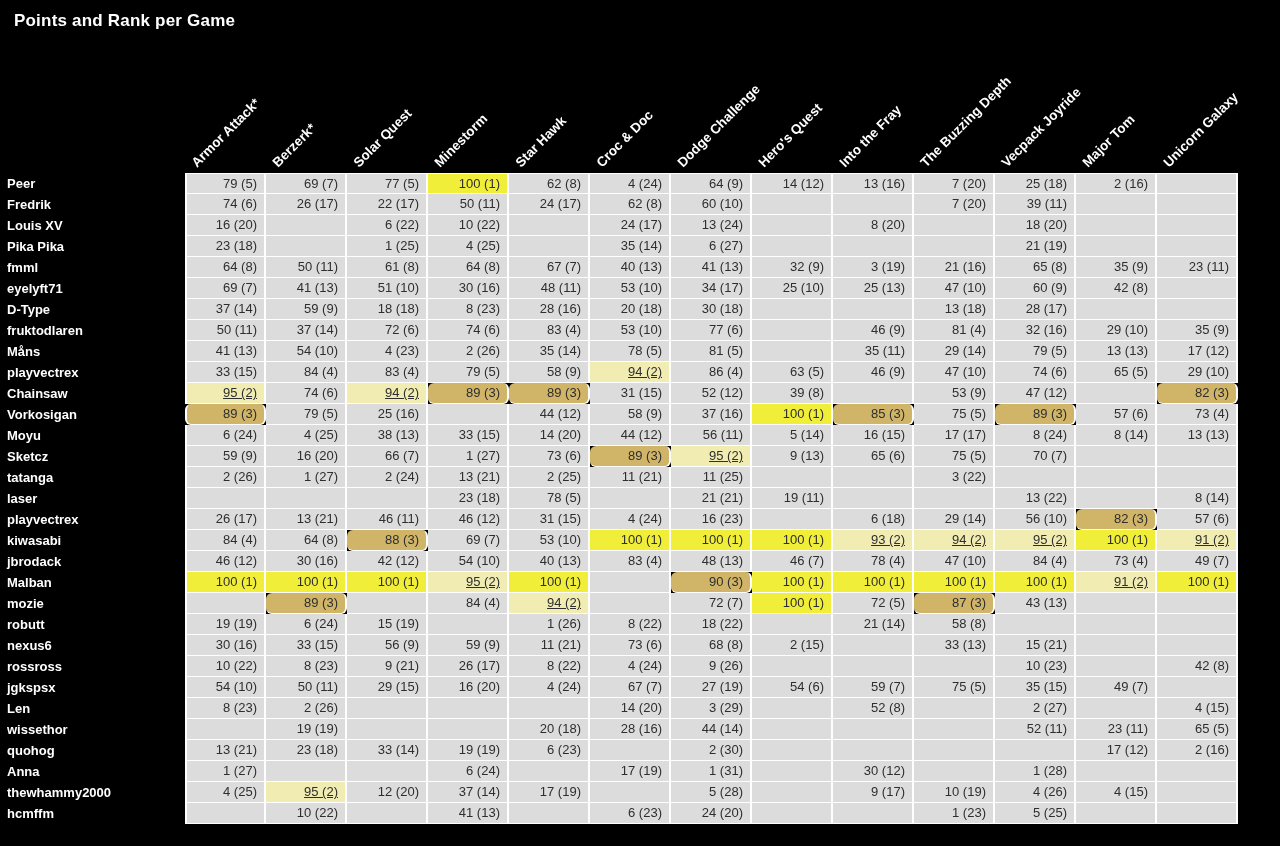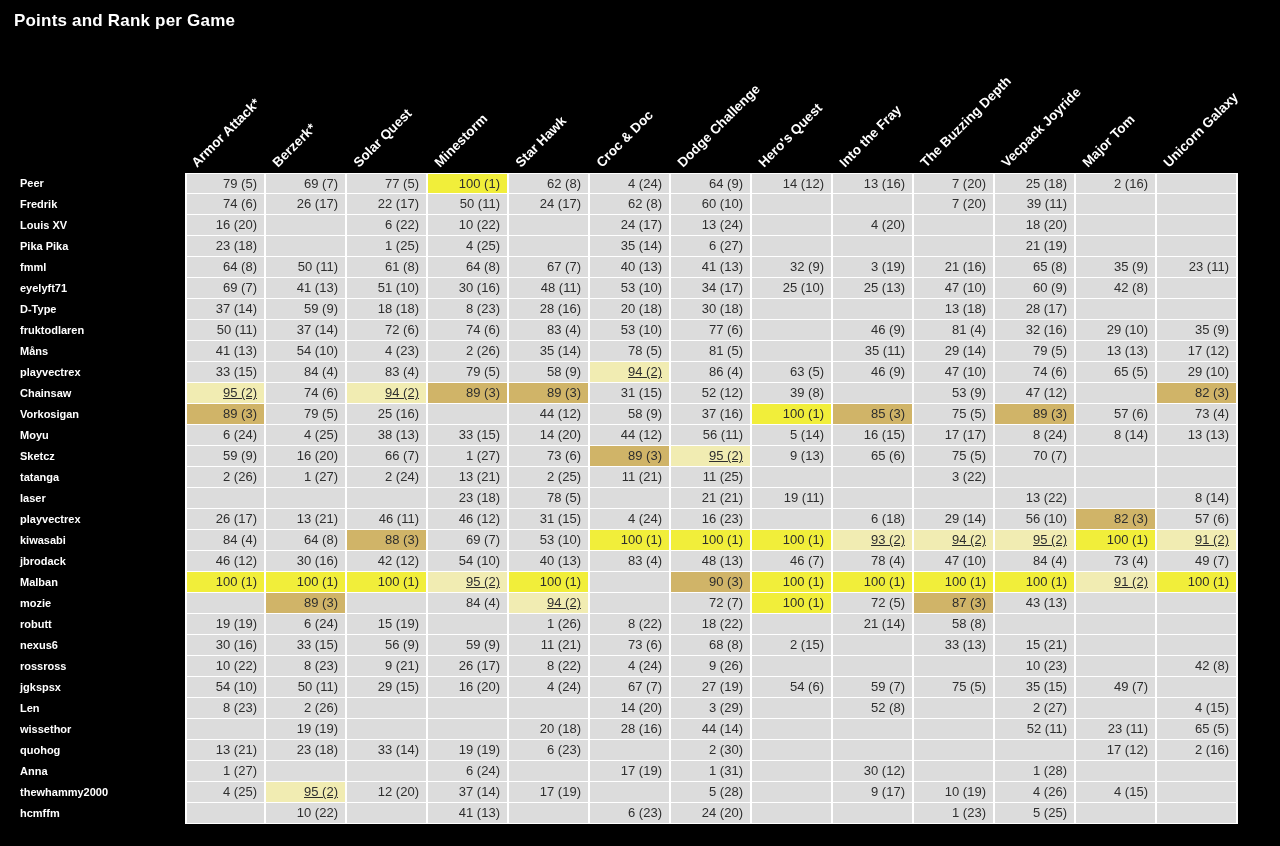--- a/index.html
+++ b/index.html
@@ -15,37 +15,37 @@
   .headers{position:absolute;left:0;top:0;width:1280px;height:173px;}
   .hdr{
     position:absolute;bottom:3px;
     color:var(--labeltext,#fff);font-weight:bold;font-size:13.5px;
     transform:rotate(-45deg);transform-origin:0 100%;
     white-space:nowrap;
   }
   .tbl{position:absolute;left:0;top:173px;}
   .row{display:grid;grid-template-columns:185px repeat(13,81px);height:21px;}
   .pname{
-    color:var(--labeltext,#fff);font-weight:bold;font-size:11px;
-    line-height:21px;padding-left:20px;white-space:nowrap;overflow:hidden;
+    color:var(--labeltext,#fff);font-weight:bold;font-size:13px;
+    line-height:21px;padding-left:7px;white-space:nowrap;overflow:hidden;
   }
   .cell{
     box-sizing:border-box;height:21px;
     background:var(--cell,#dcdcdc);
     border-right:2px solid var(--grid,#fff);
     border-bottom:1px solid var(--grid,#fff);
     font-size:13px;line-height:19px;text-align:right;padding-right:7px;
     color:var(--celltext,#2e2e2e);
     white-space:nowrap;
   }
   .cell.c0{border-left:2px solid var(--grid,#fff);}
   .row.first .cell{border-top:1px solid var(--grid,#fff);}
   .cell.r1{background:var(--r1,#f1ee3a);text-align:right;}
   .cell.r2{background:var(--r2,#f1ecb2);text-decoration:underline;}
-  .cell.r3{background:var(--r3,#d0b468);}
+  .cell.r3{background:var(--r3,#d0b468);border-radius:6px;}
 </style>
 </head>
 <body>
 
 <div class="canvas">
   <div class="title">Points and Rank per Game</div>
   <div class="headers">
       <div class="hdr" style="left: 199px;">Armor Attack*</div>
       <div class="hdr" style="left: 280px;">Berzerk*</div>
       <div class="hdr" style="left: 361px;">Solar Quest</div>
@@ -96,21 +96,21 @@
       <div class="row">
         <div class="pname">Louis XV</div>
         <div class="cell c0">16 (20)</div>
         <div class="cell"></div>
         <div class="cell">6 (22)</div>
         <div class="cell">10 (22)</div>
         <div class="cell"></div>
         <div class="cell">24 (17)</div>
         <div class="cell">13 (24)</div>
         <div class="cell"></div>
-        <div class="cell">4 (20)</div>
+        <div class="cell">8 (20)</div>
         <div class="cell"></div>
         <div class="cell">18 (20)</div>
         <div class="cell"></div>
         <div class="cell"></div>
       </div>
       <div class="row">
         <div class="pname">Pika Pika</div>
         <div class="cell c0">23 (18)</div>
         <div class="cell"></div>
         <div class="cell">1 (25)</div>

